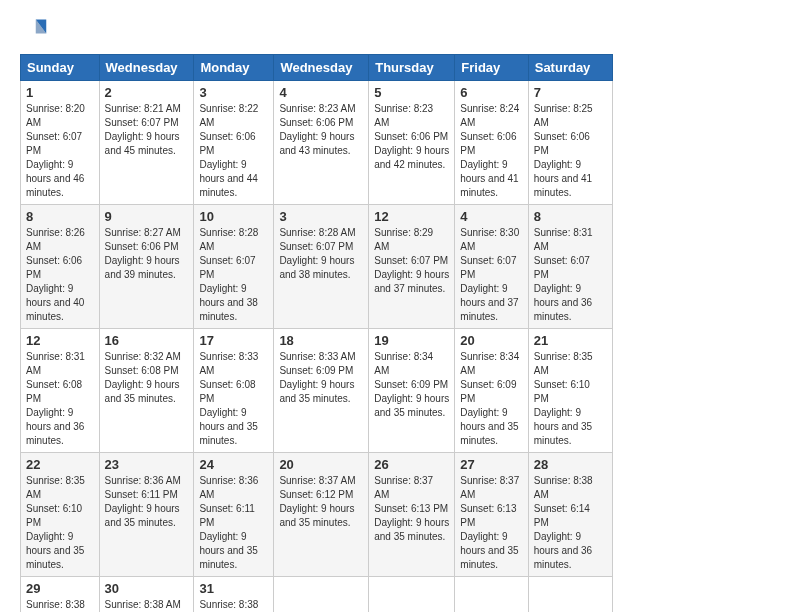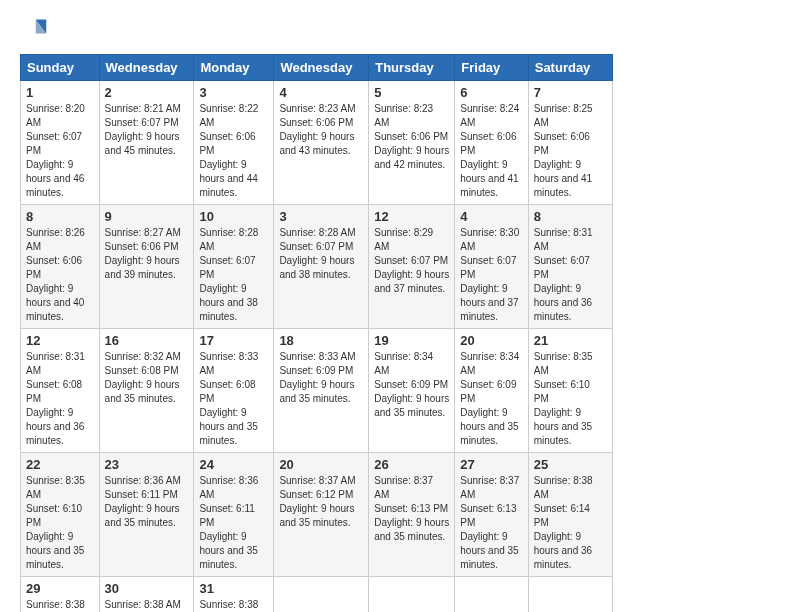--- a/index.html
+++ b/index.html
@@ -238,21 +238,21 @@
       </td>
           <td>
         <span class="day-number">26</span>
         <span class="day-content">Sunrise: 8:37 AM<br>Sunset: 6:13 PM<br>Daylight: 9 hours and 35 minutes.</span>
       </td>
           <td>
         <span class="day-number">27</span>
         <span class="day-content">Sunrise: 8:37 AM<br>Sunset: 6:13 PM<br>Daylight: 9 hours and 35 minutes.</span>
       </td>
           <td>
-        <span class="day-number">25</span>
+        <span class="day-number">28</span>
         <span class="day-content">Sunrise: 8:38 AM<br>Sunset: 6:14 PM<br>Daylight: 9 hours and 36 minutes.</span>
       </td>
         </tr>
         <tr>
           <td>
         <span class="day-number">29</span>
         <span class="day-content">Sunrise: 8:38 AM<br>Sunset: 6:15 PM<br>Daylight: 9 hours and 36 minutes.</span>
       </td>
           <td>
         <span class="day-number">30</span>

